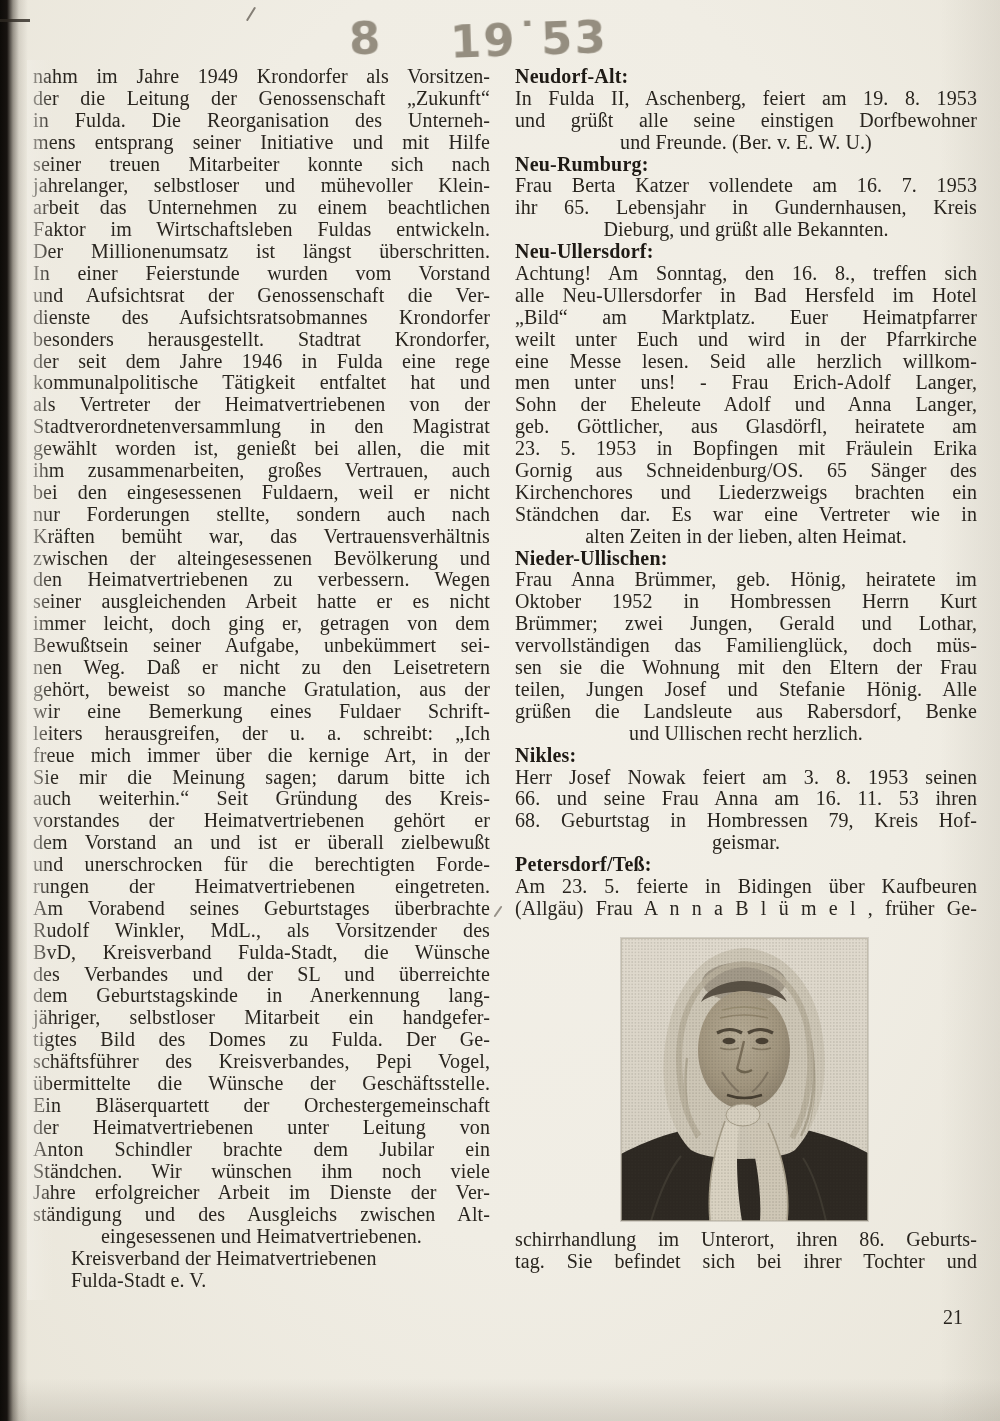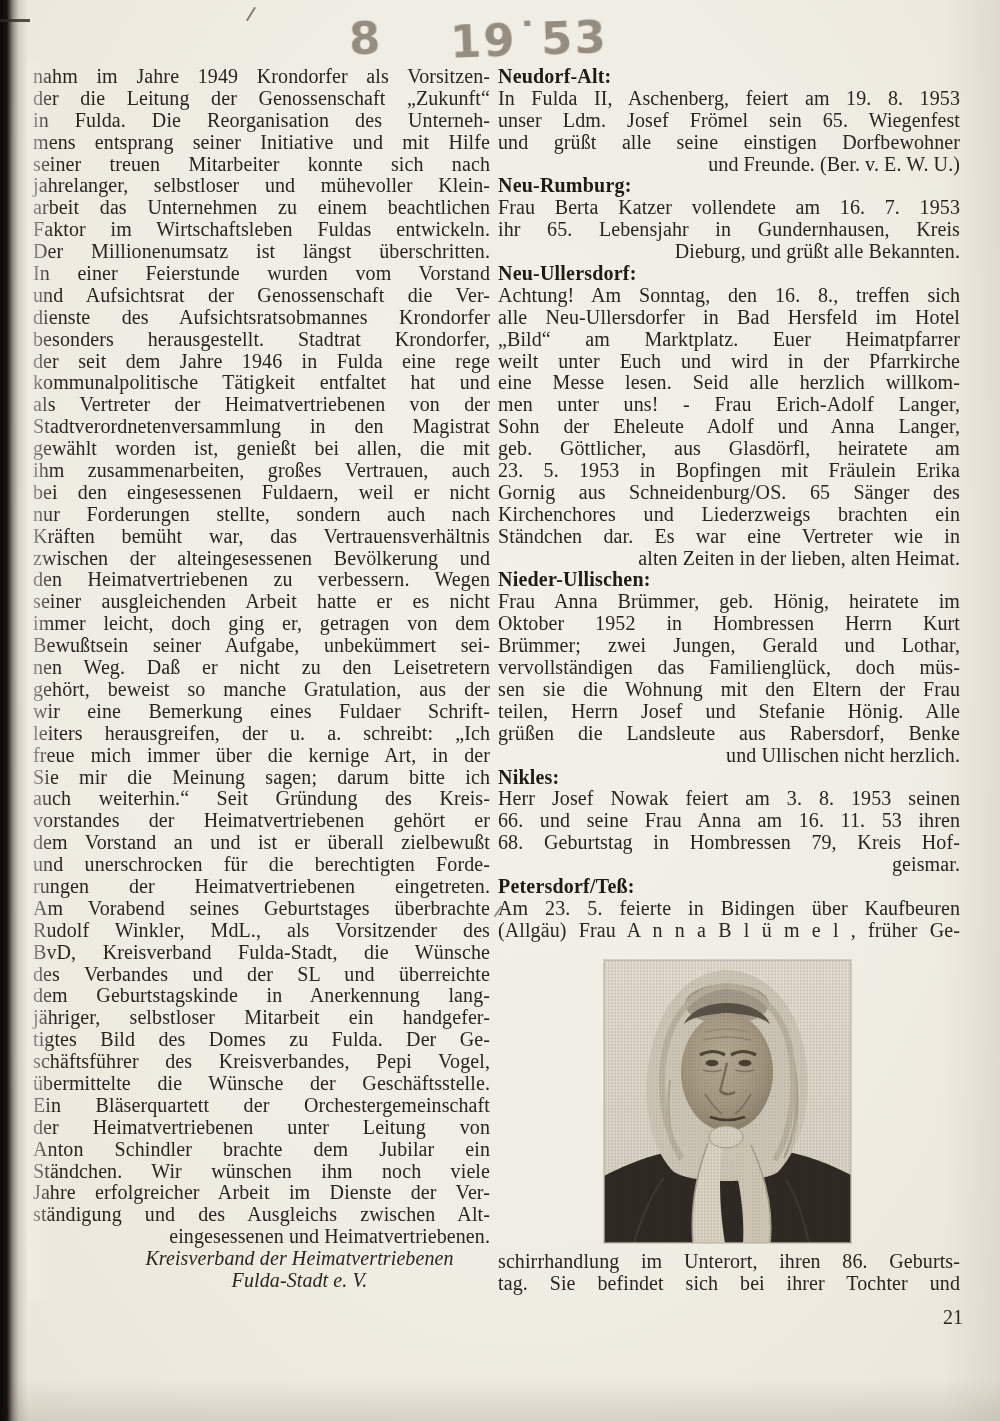--- a/index.html
+++ b/index.html
@@ -20,28 +20,28 @@
   .spine{
     position:absolute;left:0;top:0;width:28px;height:1421px;
     background:linear-gradient(to right,#0d0b08 0px,#171310 7px,rgba(64,57,48,.5) 13px,rgba(120,112,100,.2) 19px,rgba(0,0,0,0) 28px);
   }
   .colfade{
     position:absolute;left:27px;top:60px;width:26px;height:1240px;pointer-events:none;z-index:6;
     background:linear-gradient(to right, rgba(240,237,229,.72), rgba(240,237,229,0));
   }
   .col{position:absolute;top:66px;}
   #leftcol{left:33px;width:457px;}
-  #rightcol{left:498px;width:462px;}
+  #rightcol{left:515px;width:462px;}
   .line{
     font-size:20px;line-height:21.9px;height:21.9px;white-space:nowrap;
     letter-spacing:.1px;
   }
   .jus{text-align:justify;text-align-last:justify;}
-  .plain{text-align:right;}
-  .cent{text-align:center;transform:translateX(38px);font-style:italic;}
+  .plain{text-align:center;}
+  .cent{text-align:left;transform:translateX(38px);}
   .head{font-weight:700;text-align:left;letter-spacing:.2px;color:#1e1a15;}
   .photo{
     margin:18px 0 8px 106px;width:247px;height:283px;
     box-shadow:0 0 0 1px rgba(120,112,98,.25);
   }
   .photo svg{display:block;width:247px;height:283px;}
   .stamp{
     position:absolute;font-family:"DejaVu Sans",sans-serif;font-weight:700;
     color:var(--stamp);opacity:.85;filter:blur(.5px);transform:rotate(-2deg);
     z-index:7;line-height:1;
@@ -125,21 +125,20 @@
         <div class="line plain">eingesessenen und Heimatvertriebenen.</div>
         <div class="line cent">Kreisverband der Heimatvertriebenen</div>
         <div class="line cent">Fulda-Stadt e. V.</div>
       </div>
   </div>
 
   <div class="col" id="rightcol">
     <div>
         <div class="line head">Neudorf-Alt:</div>
         <div class="line jus">In Fulda II, Aschenberg, feiert am 19. 8. 1953</div>
-        <div class="line jus">unser Ldm. Josef Frömel sein 65. Wiegenfest</div>
         <div class="line jus">und grüßt alle seine einstigen Dorfbewohner</div>
         <div class="line plain">und Freunde. (Ber. v. E. W. U.)</div>
         <div class="line head">Neu-Rumburg:</div>
         <div class="line jus">Frau Berta Katzer vollendete am 16. 7. 1953</div>
         <div class="line jus">ihr 65. Lebensjahr in Gundernhausen, Kreis</div>
         <div class="line plain">Dieburg, und grüßt alle Bekannten.</div>
         <div class="line head">Neu-Ullersdorf:</div>
         <div class="line jus">Achtung! Am Sonntag, den 16. 8., treffen sich</div>
         <div class="line jus">alle Neu-Ullersdorfer in Bad Hersfeld im Hotel</div>
         <div class="line jus">„Bild“ am Marktplatz. Euer Heimatpfarrer</div>
@@ -152,23 +151,23 @@
         <div class="line jus">Gornig aus Schneidenburg/OS. 65 Sänger des</div>
         <div class="line jus">Kirchenchores und Liederzweigs brachten ein</div>
         <div class="line jus">Ständchen dar. Es war eine Vertreter wie in</div>
         <div class="line plain">alten Zeiten in der lieben, alten Heimat.</div>
         <div class="line head">Nieder-Ullischen:</div>
         <div class="line jus">Frau Anna Brümmer, geb. Hönig, heiratete im</div>
         <div class="line jus">Oktober 1952 in Hombressen Herrn Kurt</div>
         <div class="line jus">Brümmer; zwei Jungen, Gerald und Lothar,</div>
         <div class="line jus">vervollständigen das Familienglück, doch müs-</div>
         <div class="line jus">sen sie die Wohnung mit den Eltern der Frau</div>
-        <div class="line jus">teilen, Herrn Josef und Stefanie Hönig. Alle</div>
+        <div class="line jus">teilen, Jungen Josef und Stefanie Hönig. Alle</div>
         <div class="line jus">grüßen die Landsleute aus Rabersdorf, Benke</div>
-        <div class="line plain">und Ullischen nicht herzlich.</div>
+        <div class="line plain">und Ullischen recht herzlich.</div>
         <div class="line head">Nikles:</div>
         <div class="line jus">Herr Josef Nowak feiert am 3. 8. 1953 seinen</div>
         <div class="line jus">66. und seine Frau Anna am 16. 11. 53 ihren</div>
         <div class="line jus">68. Geburtstag in Hombressen 79, Kreis Hof-</div>
         <div class="line plain">geismar.</div>
         <div class="line head">Petersdorf/Teß:</div>
         <div class="line jus">Am 23. 5. feierte in Bidingen über Kaufbeuren</div>
         <div class="line jus">(Allgäu) Frau A n n a B l ü m e l , früher Ge-</div>
       </div>
 

